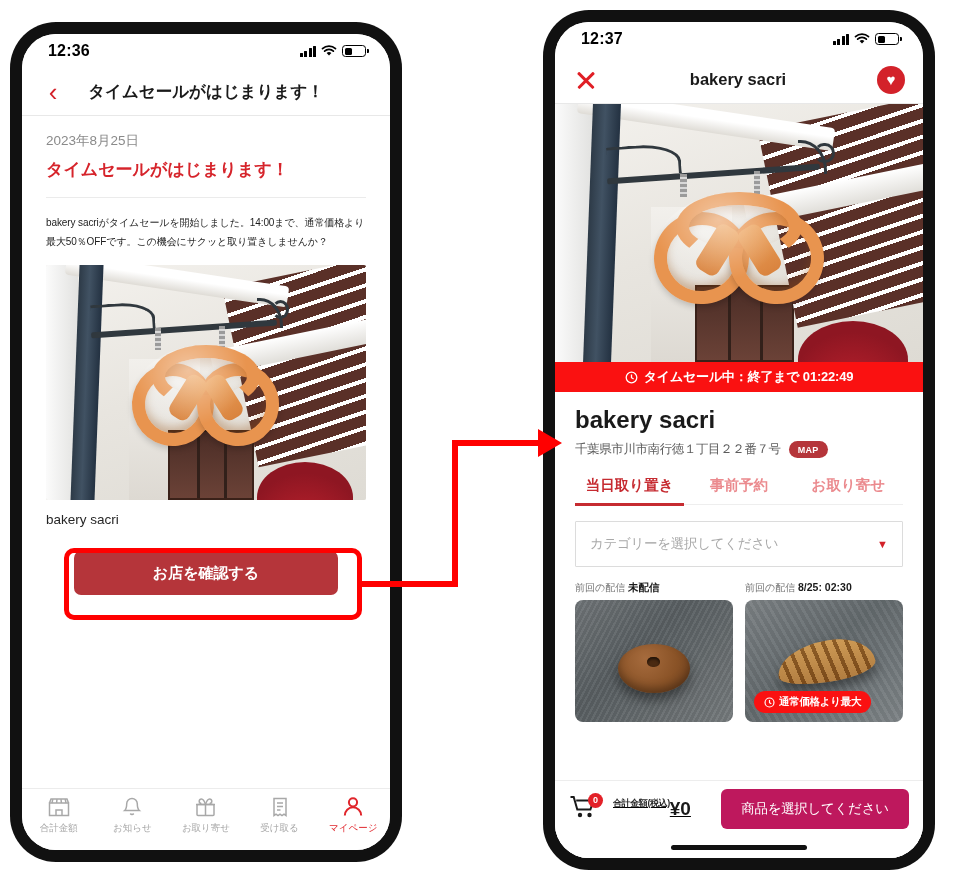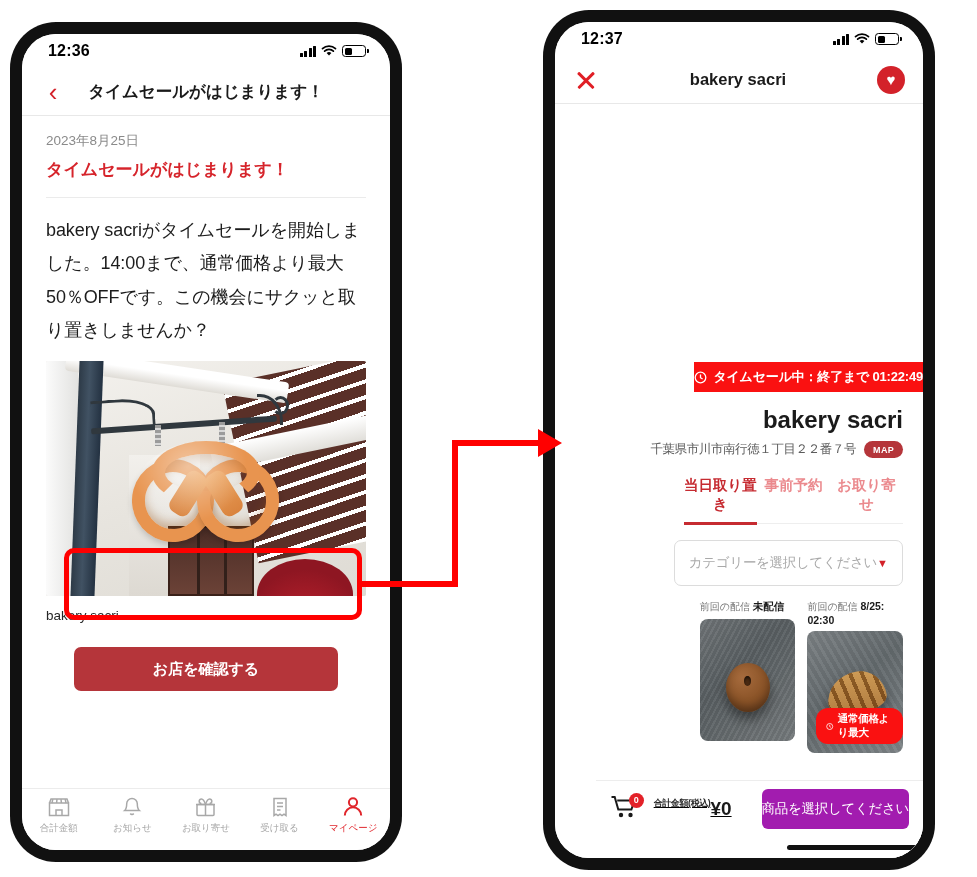--- a/index.html
+++ b/index.html
@@ -122,21 +122,21 @@
   .notice-date {
     font-size: 13.5px; color: #8a8a8a;
     padding: 16px 24px 0 24px;
   }
   .notice-title {
     font-size: 17px; font-weight: bold; color: #d6242b;
     padding: 8px 24px 16px 24px;
   }
   .divider { height: 1px; background: #ebebeb; margin: 0 24px; }
   .notice-text {
-    font-size: 18px; line-height: 1.85; color: #1c1c1c;
+    font-size: 10px; line-height: 1.85; color: #1c1c1c;
     padding: 16px 24px 14px 24px;
     letter-spacing: -0.1px;
   }
   .notice-photo {
     margin: 0 24px;
     height: 235px;
     border-radius: 2px;
     overflow: hidden;
     position: relative;
   }
@@ -171,21 +171,21 @@
   .tabitem {
     flex: 1; display: flex; flex-direction: column;
     align-items: center; gap: 4px;
     color: #a8a8a8;
   }
   .tabitem.active { color: #e0262c; }
   .tabitem svg { display: block; }
   .tablabel { font-size: 9.5px; }
 
   
-  .shop-body { flex: 1; display: flex; flex-direction: column; overflow: hidden; background: #fff; align-items: flex-end; }
+  .shop-body { flex: 1; display: flex; flex-direction: column; overflow: hidden; background: #fff; }
   .hero { height: 258px; position: relative; overflow: hidden; flex: 0 0 258px; }
   .sale-banner {
     flex: 0 0 30px;
     background: #fa1111;
     color: #fff;
     display: flex;
     align-items: center;
     justify-content: center;
     gap: 6px;
     font-size: 13px;
@@ -216,21 +216,21 @@
   }
   .shop-tab.active { color: #c62b31; }
   .shop-tab.active::after {
     content: ""; position: absolute; left: 0; right: 0; bottom: -1.5px;
     height: 2.5px; background: #c62b31;
   }
   .select-box {
     margin: 16px 20px 0 20px;
     height: 46px;
     border: 1px solid #dcdcdc;
-    border-radius: 7px;
+    border-radius: 1px;
     display: flex; align-items: center;
     padding: 0 14px;
     justify-content: space-between;
   }
   .select-placeholder { font-size: 13.5px; color: #a9a9a9; letter-spacing: -0.3px; }
   .caret { color: #d3222a; font-size: 11px; }
 
   .product-grid {
     display: flex; gap: 12px;
     padding: 14px 20px 0 20px;
@@ -263,21 +263,21 @@
     background: #e32128; color: #fff;
     width: 15px; height: 15px; border-radius: 50%;
     font-size: 9px; font-weight: bold;
     display: flex; align-items: center; justify-content: center;
   }
   .cart-amt-col { display: flex; flex-direction: row; justify-content: center; text-decoration: underline; }
   .cart-label { font-size: 9px; font-weight: bold; color: #2a2a2a; letter-spacing: -0.4px; }
   .cart-total { font-size: 19px; font-weight: bold; color: #1a1a1a; margin-top: 1px; }
   .cart-cta {
     flex: 1; margin-left: 20px; height: 40px;
-    background: #a21caf; color: #ffffff;
+    background: #be185d; color: #ffffff;
     border: none; border-radius: 6px;
     font-size: 13.5px; font-family: inherit;
     letter-spacing: -0.3px;
   }
   .home-indicator {
     flex: 0 0 22px; display: flex; align-items: center; justify-content: center;
     background: #fff;
   }
   .home-indicator span { width: 136px; height: 5px; background: #111; border-radius: 3px; }
 

